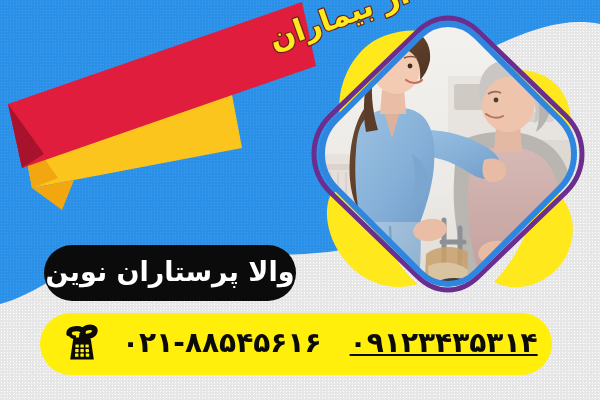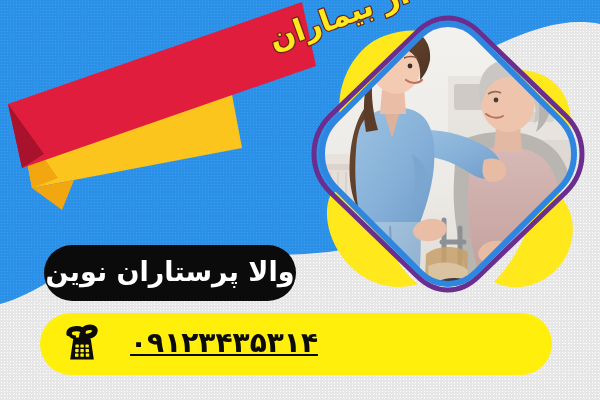--- a/index.html
+++ b/index.html
@@ -376,17 +376,18 @@
           <rect x="13.2" y="25" width="3.4" height="3.2" rx=".6"></rect>
           <rect x="18.4" y="25" width="3.4" height="3.2" rx=".6"></rect>
           <rect x="23.6" y="25" width="3.4" height="3.2" rx=".6"></rect>
           <rect x="13" y="29.6" width="3.4" height="3.2" rx=".6"></rect>
           <rect x="18.4" y="29.6" width="3.4" height="3.2" rx=".6"></rect>
           <rect x="23.8" y="29.6" width="3.4" height="3.2" rx=".6"></rect>
         </g>
       </svg>
     </span>
 
+    <span class="phone-number phone-landline">۰۲۱-۸۸۵۴۵۶۱۶</span>
 
     <span class="phone-number phone-mobile">۰۹۱۲۳۴۳۵۳۱۴</span>
   </div>
 
 </div>
 
 </body></html>

